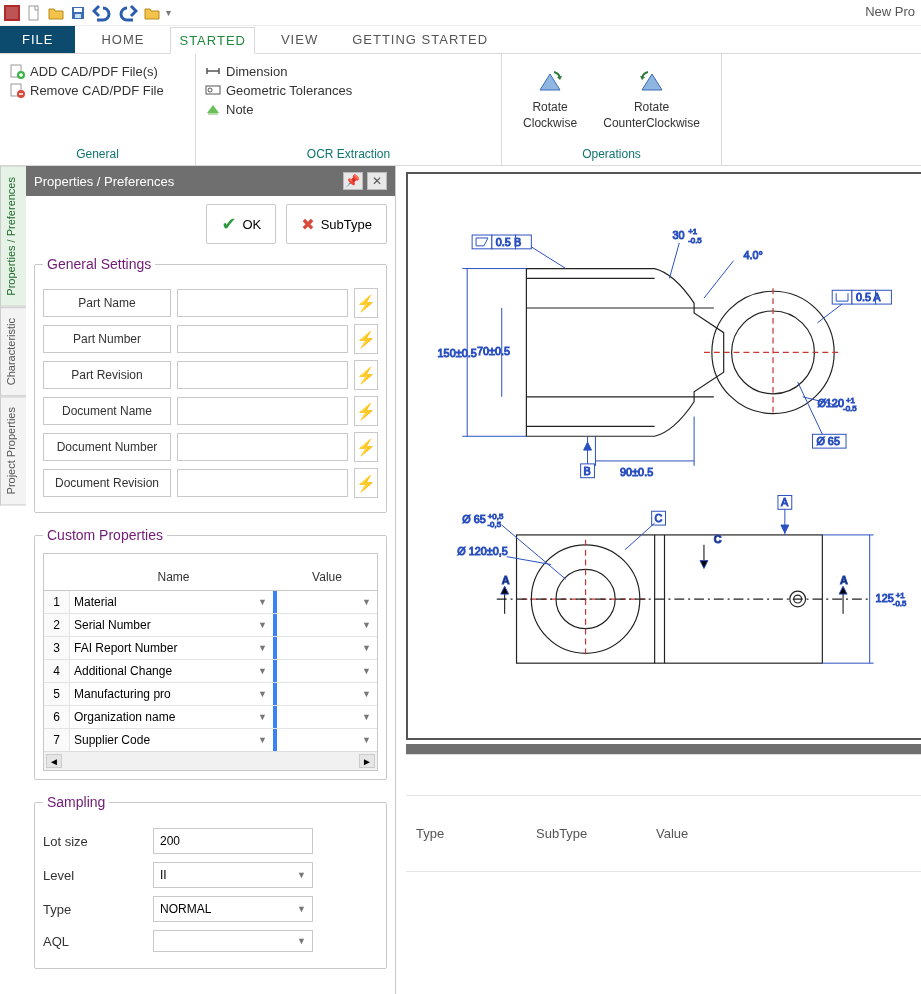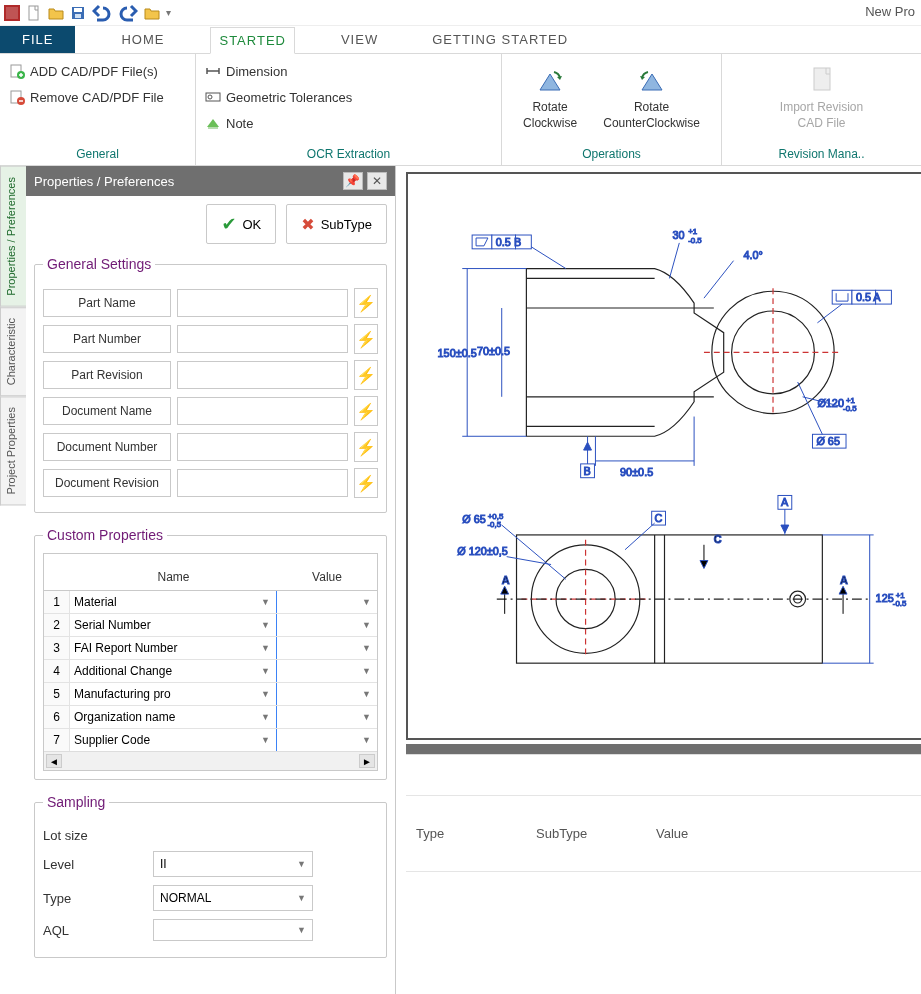--- a/index.html
+++ b/index.html
@@ -24,37 +24,37 @@
     padding-left: 0;
     border-bottom: 1px solid #d9d9d9;
     position: relative;
   }
   .tab-file {
     background:#0c4a6e; color:#fff; font-size:13px; letter-spacing:1px;
     padding:6px 22px; display:flex; align-items:center; font-weight:500;
   }
   .tab-plain {
     color:#555; font-size:13px; letter-spacing:1px;
-    padding:6px 8px; display:flex; align-items:center; cursor:pointer;margin-left:20px;
+    padding:6px 8px; display:flex; align-items:center; cursor:pointer;
   }
   .tab-active {
     color:#1e8a3c; border:1px solid #d9d9d9; border-bottom:1px solid #fff;
     position:relative; top:1px; background:#fff;
   }
 
   
   .ribbon {
     height: 112px; display:flex; border-bottom:1px solid #d9d9d9;
   }
   .ribbon-group {
     border-right:1px solid #d9d9d9; padding:4px 8px 0 8px;
     display:flex; flex-direction:column; justify-content:space-between;
   }
   .ribbon-group .glabel { text-align:center; font-size:12px; color:#0f766e; padding:2px 0 4px 0; }
-  .ribbon-stack { display:flex; flex-direction:column; gap:8px; padding-top:4px;}
+  .ribbon-stack { display:flex; flex-direction:column; gap:1px; padding-top:4px;}
   .ribbon-row { display:flex; align-items:center; gap:4px; font-size:13px; color:#333; white-space:nowrap; cursor:pointer;}
   .ribbon-big { display:flex; flex-direction:column; align-items:center; gap:2px; font-size:12px; color:#333; padding:4px 6px 0 6px; cursor:pointer;}
   .ribbon-row .ic, .ribbon-big .ic { width:18px; height:18px; display:inline-flex; align-items:center; justify-content:center;}
   .ribbon-big .ic { width:36px; height:36px; }
 
   
   .main {
     position:absolute; top:166px; left:0; right:0; bottom:0; display:flex;
   }
 
@@ -91,21 +91,21 @@
   .form-row input[type=text] { flex:1; border:1px solid #c9c9c9; padding:6px 4px; font-size:12px;}
   .form-row .lbtn { width:24px; height:30px; border:1px solid #c9c9c9; display:flex; align-items:center; justify-content:center; background:#fff; cursor:pointer;}
 
   
   .cptable { border:1px solid #c9c9c9; font-size:12px;}
   .cptable .hdr { display:flex; background:#fff; border-bottom:1px solid #c9c9c9;}
   .cptable .hdr div { padding:6px 4px; text-align:center; color:#333;margin-top:10px;}
   .cptable .rows { max-height:160px; overflow:hidden; position:relative;}
   .cprow { display:flex; border-bottom:1px solid #e3e3e3;}
   .cprow .idx { width:26px; text-align:center; padding:4px 0; border-right:1px solid #e3e3e3; background:#fafafa;}
-  .cprow .name { flex:1; padding:3px 4px; border-right:1px solid #3b82f6; display:flex; align-items:center; justify-content:space-between;}
+  .cprow .name { flex:1; padding:3px 4px; border-right:4px solid #3b82f6; display:flex; align-items:center; justify-content:space-between;}
   .cprow .name .dd { color:#777; font-size:9px; padding:0 2px;}
   .cprow .val { width:100px; padding:3px 4px; display:flex; align-items:center; justify-content:space-between;}
   .cprow .val .dd { color:#777; font-size:9px; padding:0 2px;}
   .cptable .scroll { display:flex; justify-content:space-between; padding:2px 2px; background:#f1f1f1; border-top:1px solid #ddd;}
   .scroll .ar { width:16px; height:14px; background:#e5e5e5; border:1px solid #ccc; font-size:10px; display:flex; align-items:center; justify-content:center; cursor:pointer;}
 
   
   .samp-row { display:flex; align-items:center; gap:10px; margin:8px 0;}
   .samp-row label { width:100px; font-size:13px; color:#333;}
   .samp-row input, .samp-row .sel { width:160px; border:1px solid #c9c9c9; padding:5px 6px; font-size:12px;}
@@ -268,33 +268,20 @@
               <path d="M4 12l2 4 3-3z" fill="#2a7a3a"></path>
             </svg>
           </span>
         <span>Rotate</span>
         <span>CounterClockwise</span>
       </div>
     </div>
     <div class="glabel">Operations</div>
   </div>
 
-  <div class="ribbon-group" style="flex:1; border-right:none;">
-    <div class="ribbon-big muted" style="margin:0 auto;">
-      <span class="ic">
-          <svg class="svg32" viewBox="0 0 32 32">
-            <rect x="8" y="4" width="16" height="22" fill="#eee" stroke="#ccc"></rect>
-            <path d="M20 4v6h4" fill="none" stroke="#ccc"></path>
-          </svg>
-        </span>
-      <span>Import Revision</span>
-      <span>CAD File</span>
-    </div>
-    <div class="glabel">Revision Mana..</div>
-  </div>
 </div>
 
 <div class="main">
 
   <div class="sidetabs">
     <div class="sidetab on">Properties / Preferences</div>
     <div class="sidetab">Characteristic</div>
     <div class="sidetab">Project Properties</div>
   </div>
 
@@ -455,20 +442,21 @@
             <span class="ar">◄</span>
             <span class="ar">►</span>
           </div>
         </div>
       </fieldset>
 
       <fieldset class="section">
         <legend>Sampling</legend>
         <div class="samp-row">
           <label>Lot size</label>
+          <input type="text" value="200" style="">
         </div>
         <div class="samp-row">
           <label>Level</label>
           <div class="sel">
               <span>II</span>
               <span style="font-size:9px;color:#777;">▼</span>
             </div>
         </div>
         <div class="samp-row">
           <label>Type</label>

